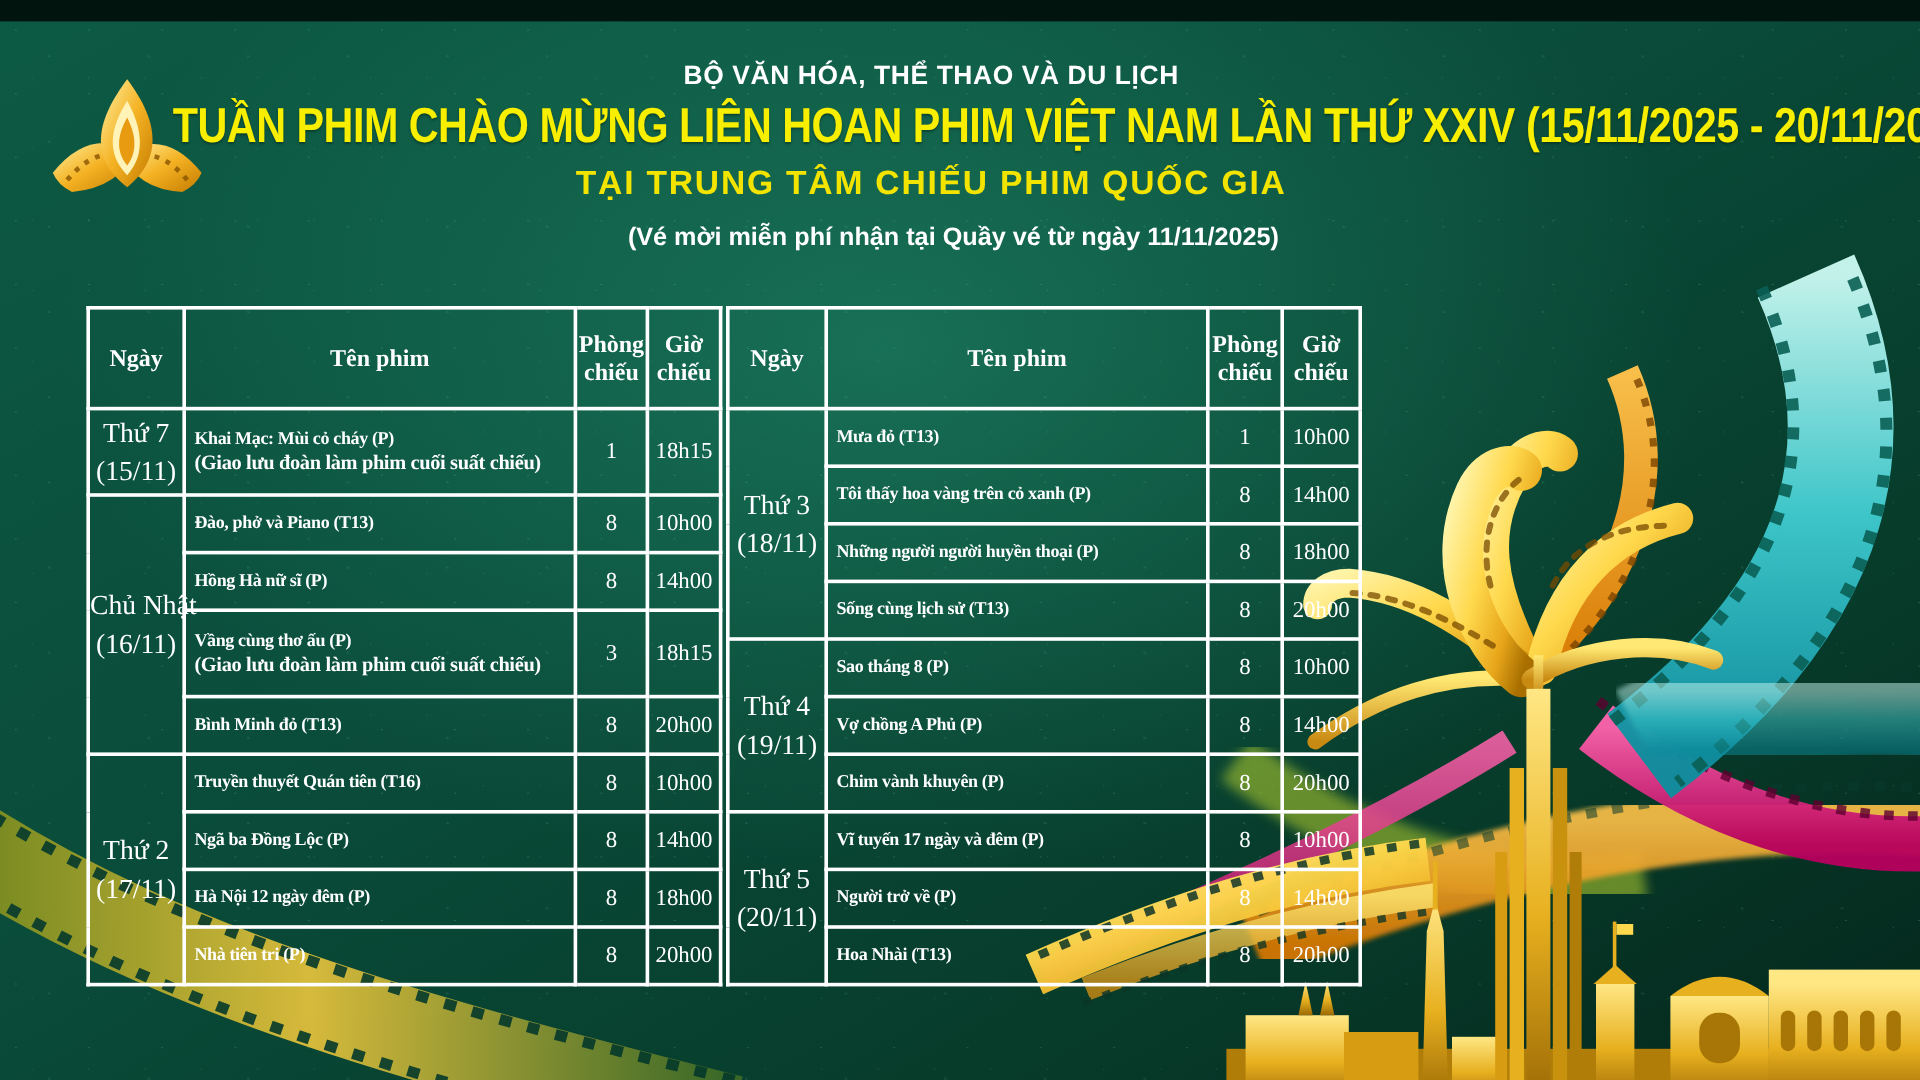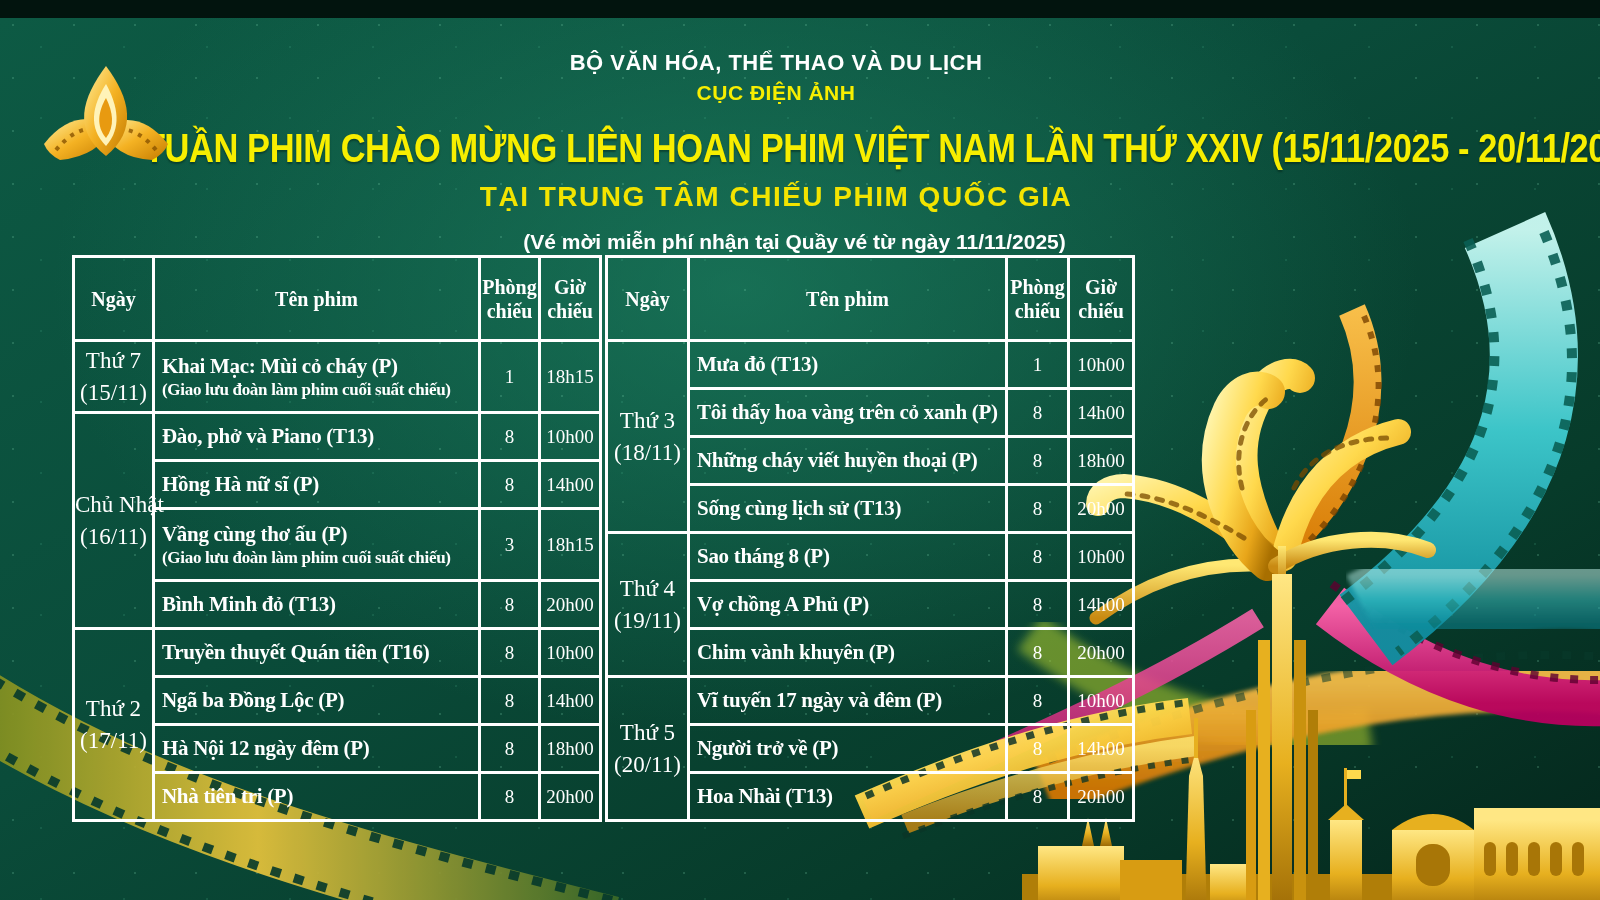--- a/index.html
+++ b/index.html
@@ -32,21 +32,21 @@
   table.sched{border-collapse:collapse;table-layout:fixed;width:527px;color:#fff;
     font-family:"Liberation Serif",serif;padding-left:47px;}
   table.sched td,table.sched th{border:3px solid #ffffff;vertical-align:middle;padding:0;}
   table.sched tr.head{height:84px;}
   table.sched tr.h1{height:48px;}
   table.sched tr.h2{height:72px;}
   th.col-h{font-size:20px;font-weight:bold;line-height:1.2;text-align:center;}
   td.day{text-align:center;font-size:23px;line-height:1.35;}
   td.day .dline{display:block;white-space:nowrap;}
   td.film{text-align:left;}
-  td.film .t{font-size:21px;font-weight:bold;letter-spacing:-.3px;line-height:1.25;
+  td.film .t{font-size:15px;font-weight:bold;letter-spacing:-.3px;line-height:1.25;
     padding:0 4px 0 7px;white-space:nowrap;overflow:hidden;}
   td.film .s{font-size:17px;font-weight:bold;letter-spacing:-.3px;line-height:1.25;
     padding:0 4px 0 7px;white-space:nowrap;overflow:hidden;}
   td.num{text-align:center;font-size:19px;}
 </style>
 </head>
 <body>
 
 <div class="stage">
 
@@ -190,21 +190,20 @@
     <path d="M30,92 Q55,62 82,74" stroke="#8a5400" stroke-width="4" stroke-dasharray="4 6" fill="none" opacity=".8"></path>
     <path d="M142,86 Q112,48 76,70 Q88,100 126,102 Q138,96 142,86 Z" fill="url(#lg1)"></path>
     <path d="M130,92 Q105,62 80,76" stroke="#8a5400" stroke-width="4" stroke-dasharray="4 6" fill="none" opacity=".8"></path>
     <path d="M80,8 C56,40 46,72 80,98 C112,72 104,40 80,8 Z" fill="url(#lg1)"></path>
     <path d="M80,26 C66,48 62,70 80,88 C96,70 92,48 80,26 Z" fill="#fff3b8"></path>
     <path d="M80,40 C72,54 70,68 80,80 C89,68 87,54 80,40 Z" fill="#e89a10"></path>
   </svg>
 
   <div class="header">
     <div class="ministry">BỘ VĂN HÓA, THỂ THAO VÀ DU LỊCH</div>
-    <div class="department">CỤC ĐIỆN ẢNH</div>
     <div><span class="main-title">TUẦN PHIM CHÀO MỪNG LIÊN HOAN PHIM VIỆT NAM LẦN THỨ XXIV (15/11/2025 - 20/11/2025)</span></div>
     <div class="venue">TẠI TRUNG TÂM CHIẾU PHIM QUỐC GIA</div>
     <div class="note">(Vé mời miễn phí nhận tại Quầy vé từ ngày 11/11/2025)</div>
   </div>
 
   <div class="tbl-wrap tbl-left">
     <table class="sched">
       <colgroup>
           <col style="width:80px">
           <col style="width:326px">
@@ -327,21 +326,21 @@
       </tr>
       <tr class="h1">
         <td class="film">
               <div class="t">Tôi thấy hoa vàng trên cỏ xanh (P)</div>
             </td>
         <td class="num">8</td>
         <td class="num">14h00</td>
       </tr>
       <tr class="h1">
         <td class="film">
-              <div class="t">Những cháy viết huyền thoại (P)</div>
+              <div class="t">Những người người huyền thoại (P)</div>
             </td>
         <td class="num">8</td>
         <td class="num">18h00</td>
       </tr>
       <tr class="h1">
         <td class="film">
               <div class="t">Sống cùng lịch sử (T13)</div>
             </td>
         <td class="num">8</td>
         <td class="num">20h00</td>

